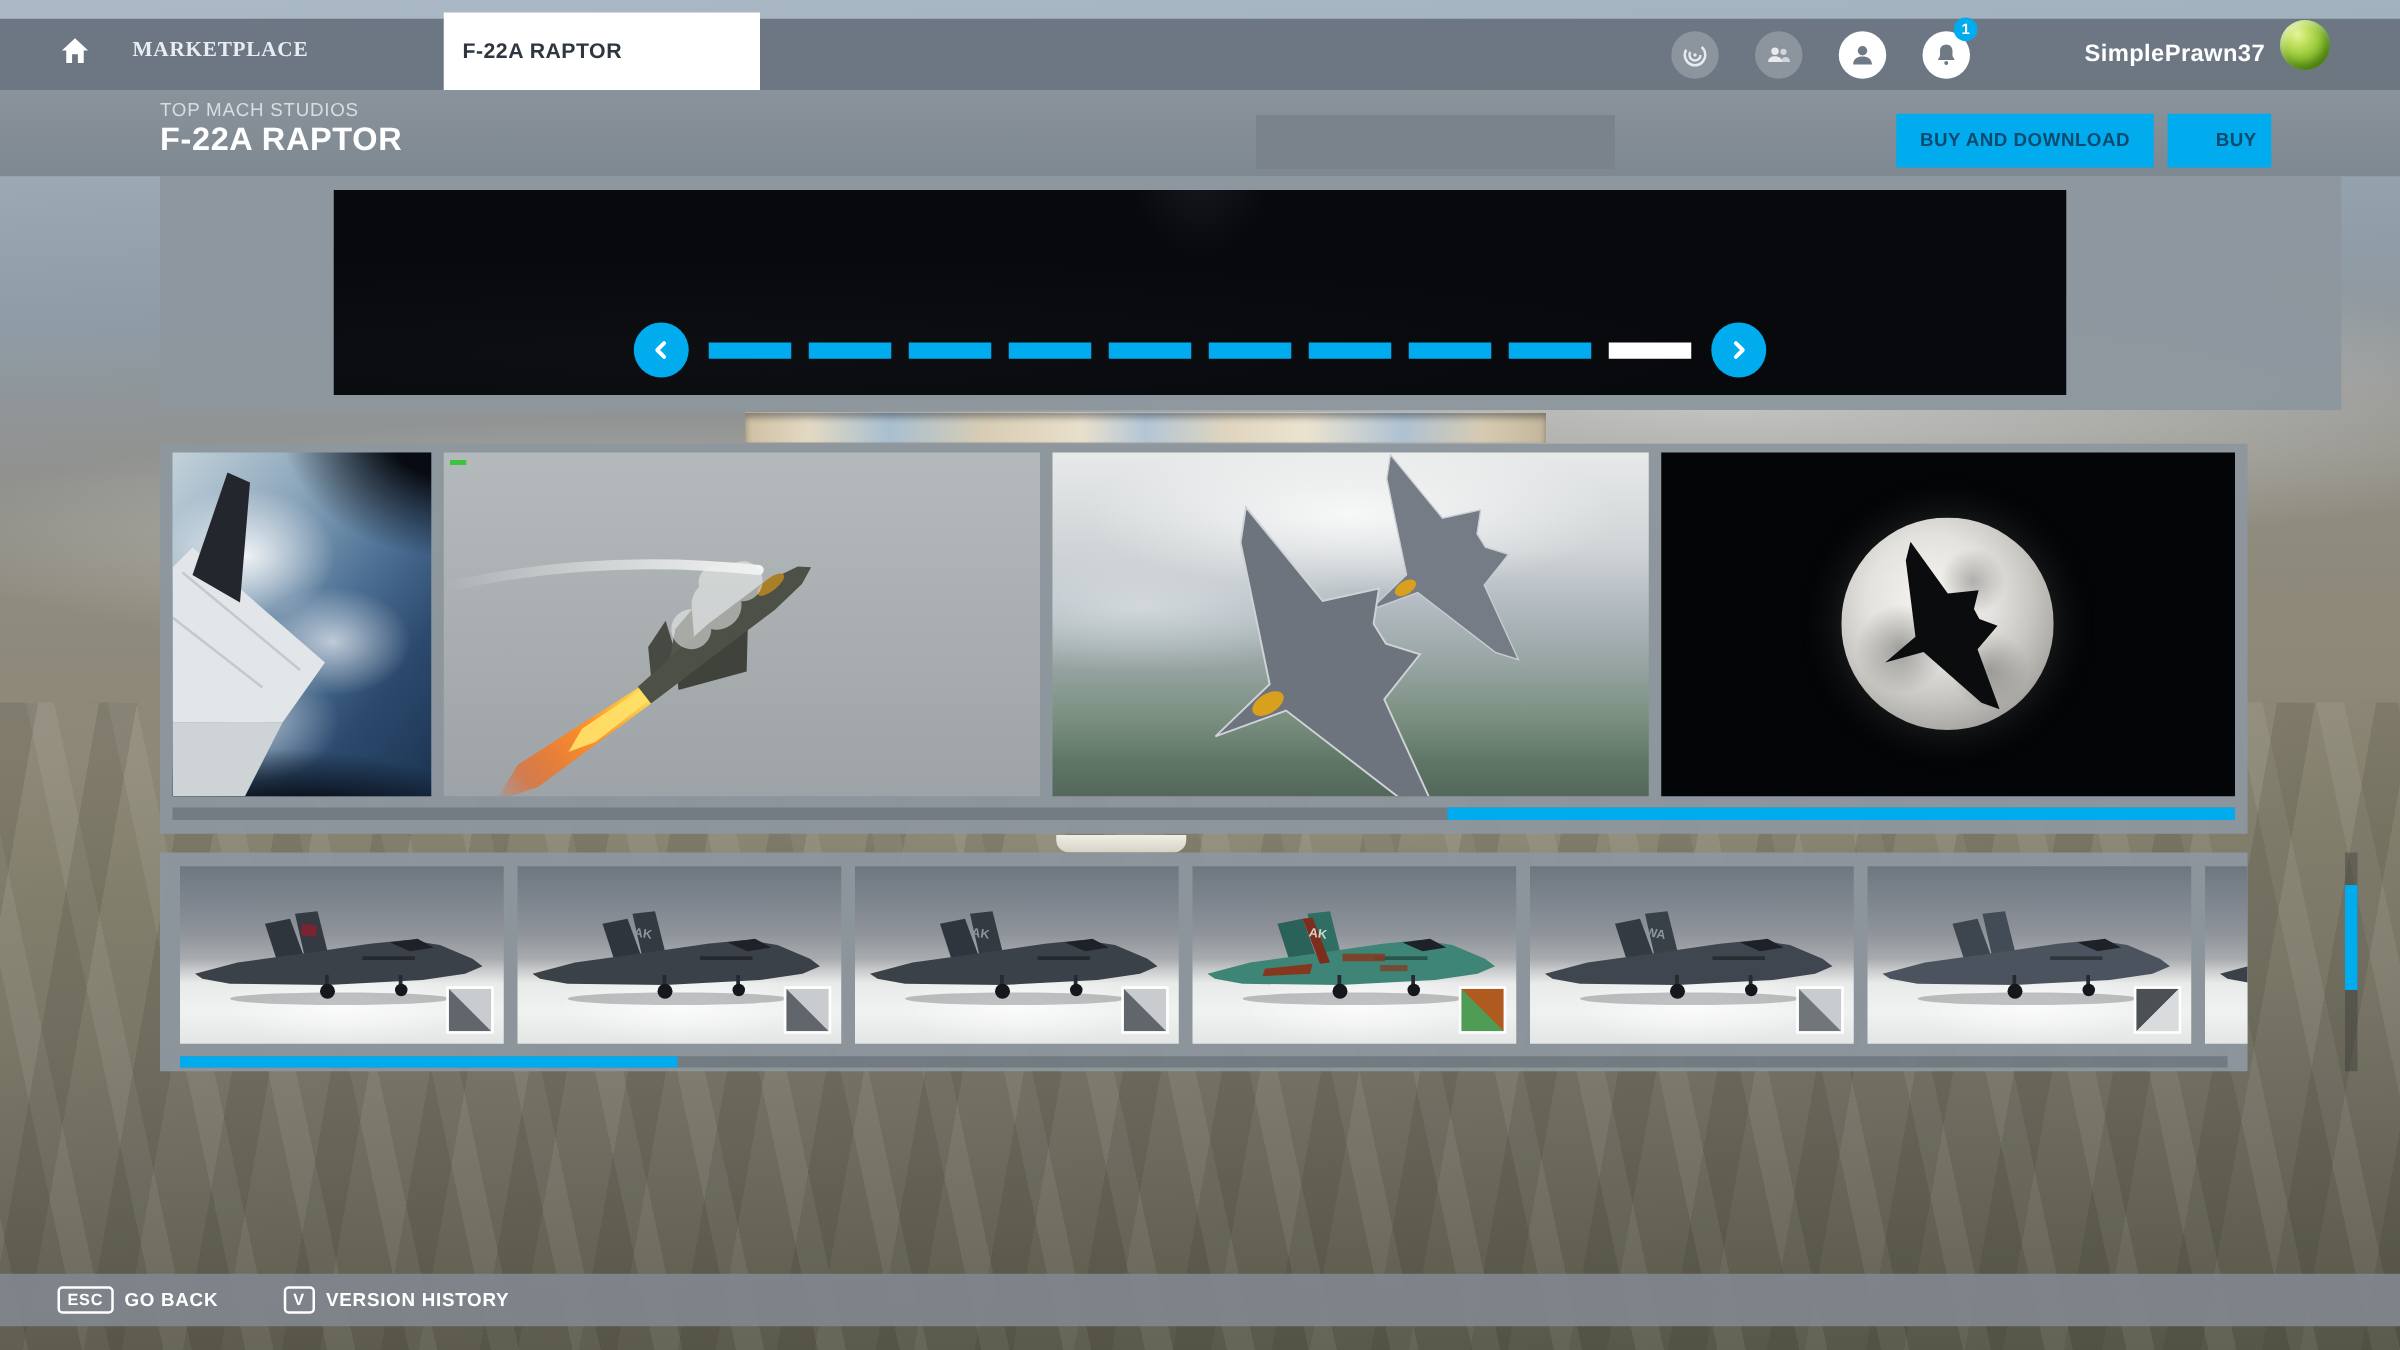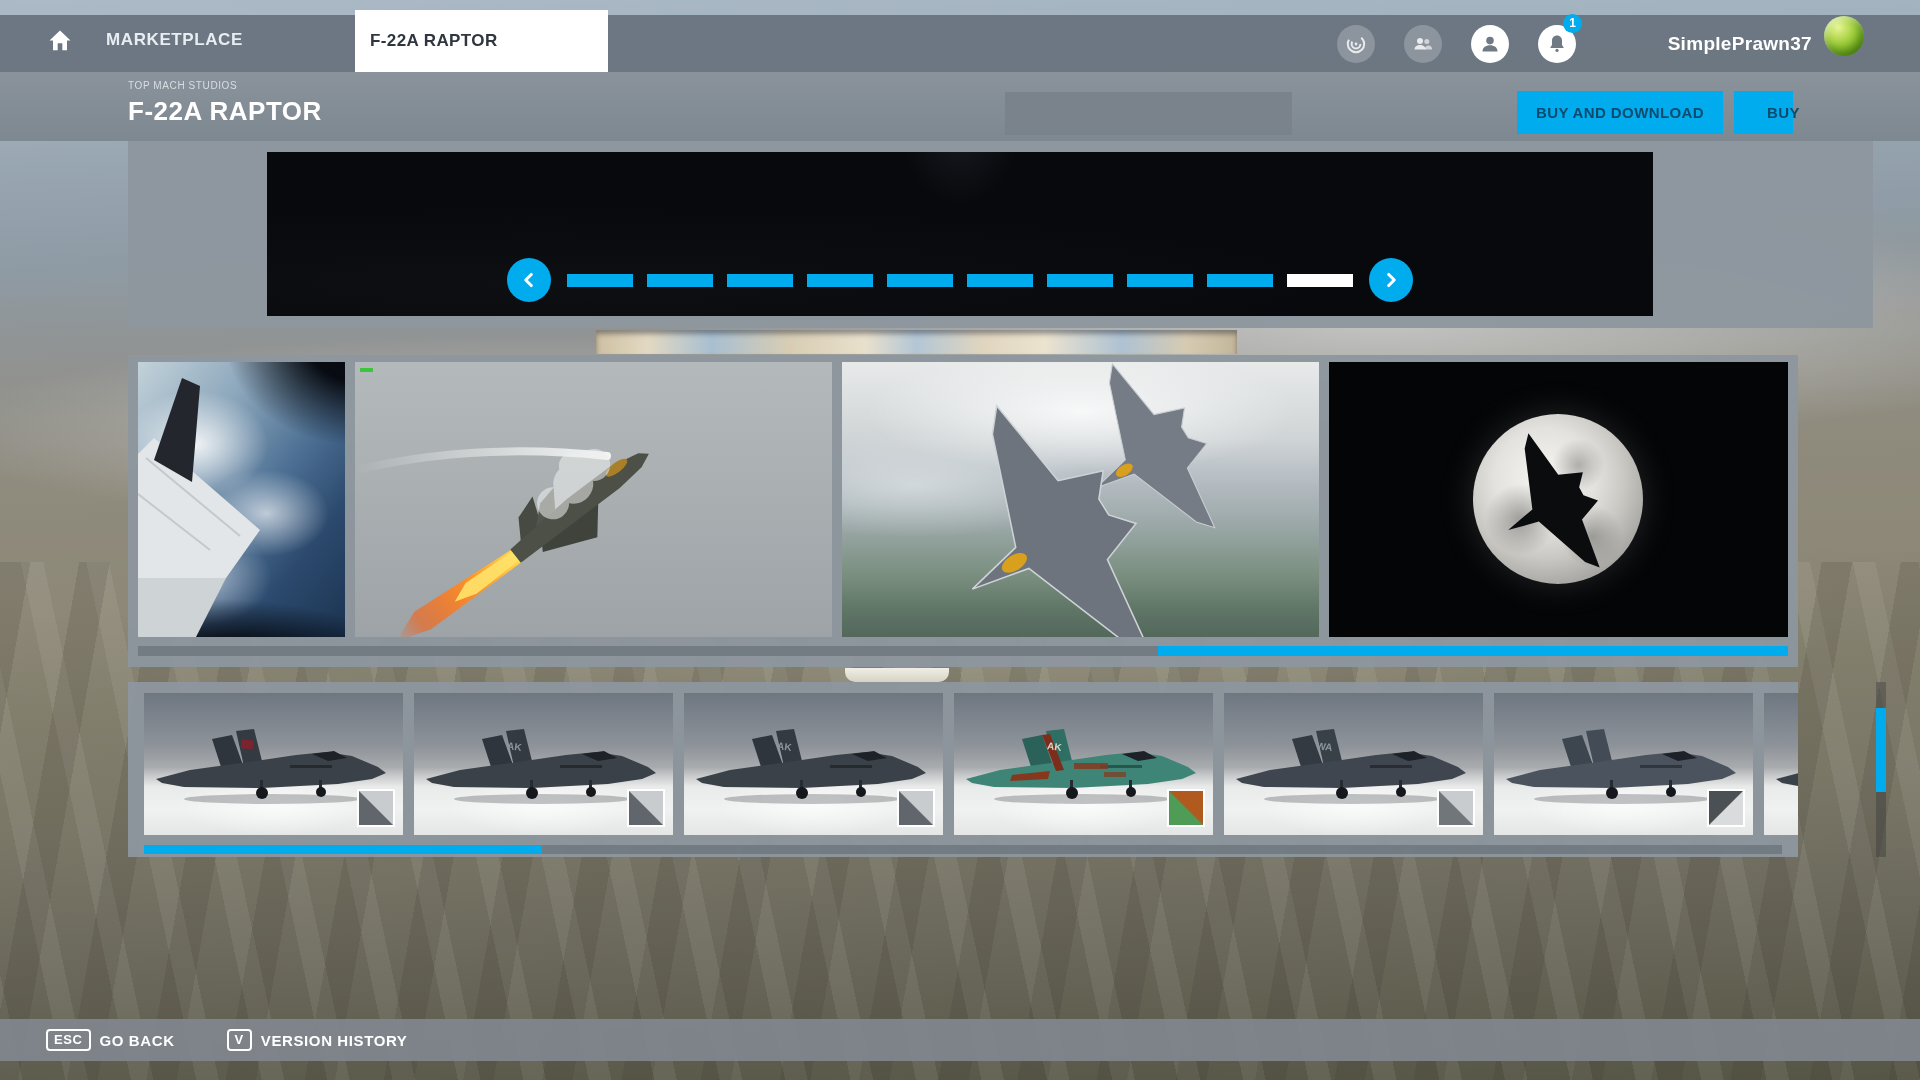--- a/index.html
+++ b/index.html
@@ -21,51 +21,51 @@
       repeating-linear-gradient(100deg, rgba(50,48,40,.14) 0 30px, transparent 30px 78px),
       repeating-linear-gradient(78deg, rgba(255,255,250,.07) 0 22px, transparent 22px 64px);}
 
   
   .navbar{left:0;top:15px;width:1920px;height:57px;background:rgba(106,117,128,.96);}
   .home-btn{left:46px;top:27px;width:28px;height:28px;border:none;background:none;padding:0;cursor:pointer;}
   .ul{background:var(--accent);height:7px;top:65px;}
   .ul-home{left:40px;width:44px;}
   .ul-mp{left:93px;width:250px;}
   .mp-label{left:106px;top:15px;height:50px;line-height:50px;color:#e8edf1;
-    font-weight:bold;font-size:17px;letter-spacing:.6px;cursor:pointer;}
+    font-weight:bold;font-size:17px;letter-spacing:.6px;cursor:pointer;font-family:Liberation Serif, serif;}
   .tab-product{left:355px;top:10px;width:253px;height:62px;background:#fff;cursor:pointer;}
   .tab-product span{display:block;margin:0 0 0 15px;line-height:62px;color:#2f3640;
     font-weight:bold;font-size:17px;letter-spacing:.4px;}
   .nav-circle{top:25px;width:38px;height:38px;border-radius:50%;display:flex;
     align-items:center;justify-content:center;cursor:pointer;border:none;padding:0;}
   .nav-circle.dim{background:rgba(255,255,255,.22);}
   .nav-circle.lit{background:#ffffff;}
   .badge{left:1563px;top:14px;width:19px;height:19px;border-radius:50%;background:var(--accent);
     color:#fff;font-size:12px;font-weight:bold;text-align:center;line-height:19px;}
   .username{right:108px;top:15px;height:57px;line-height:57px;color:#fff;font-weight:bold;
     font-size:19px;letter-spacing:.3px;}
   .avatar{left:1824px;top:16px;width:40px;height:40px;border-radius:50%;
     background:
       radial-gradient(circle at 35% 28%, #e6f59a 0%, #c3e162 22%, #9ccb3b 45%, #74b022 70%, #4f8c12 100%);
     box-shadow:inset -3px -5px 8px rgba(30,70,0,.45), inset 2px 3px 5px rgba(255,255,255,.5);}
 
   
   .header-band{left:0;top:72px;width:1920px;height:69px;
     background:linear-gradient(180deg,#8a939c,#7e8891);}
-  .publisher{left:128px;top:80px;font-size:10px;color:#d8dde1;letter-spacing:.6px;}
+  .publisher{left:128px;top:80px;font-size:15px;color:#d8dde1;letter-spacing:.6px;}
   .page-title{left:128px;top:96px;font-size:26px;font-weight:bold;color:#fff;letter-spacing:.5px;}
   .price-light{left:1005px;top:92px;width:287px;height:43px;background:#7a838c;}
   .price-dark{left:1270px;top:92px;width:238px;height:43px;background:#45494f;
     clip-path:polygon(44px 0,100% 0,100% 100%,0 100%);}
   .price-text{line-height:43px;text-align:right;padding-right:12px;color:#fff;
     font-weight:bold;font-size:28px;letter-spacing:.5px;}
   .btn{border:none;background:var(--accent);color:#0c4a6e;font-weight:bold;font-size:15px;
     letter-spacing:.4px;cursor:pointer;font-family:inherit;}
   .btn-bad{left:1517px;top:91px;width:206px;height:43px;}
-  .btn-buy{left:1734px;top:91px;width:59px;height:43px;padding-left:33px;}
+  .btn-buy{left:1734px;top:91px;width:83px;height:43px;padding-left:33px;}
 
   
   .panel{background:rgba(142,150,158,.96);}
   .hero-panel{left:128px;top:141px;width:1745px;height:187px;}
   .hero-img{left:139px;top:11px;width:1386px;height:164px;background:#08090c;overflow:hidden;}
   .hero-img::before{content:"";position:absolute;left:0;top:0;right:0;bottom:0;
     background:
       radial-gradient(90px 120px at 50% -15%, #191a21 0%, rgba(25,26,33,0) 65%),
       radial-gradient(100% 80% at 20% 80%, rgba(20,21,26,.5), transparent 60%);}
   .hero-ctl{left:0;right:0;top:106px;display:flex;justify-content:center;align-items:center;gap:16px;}

